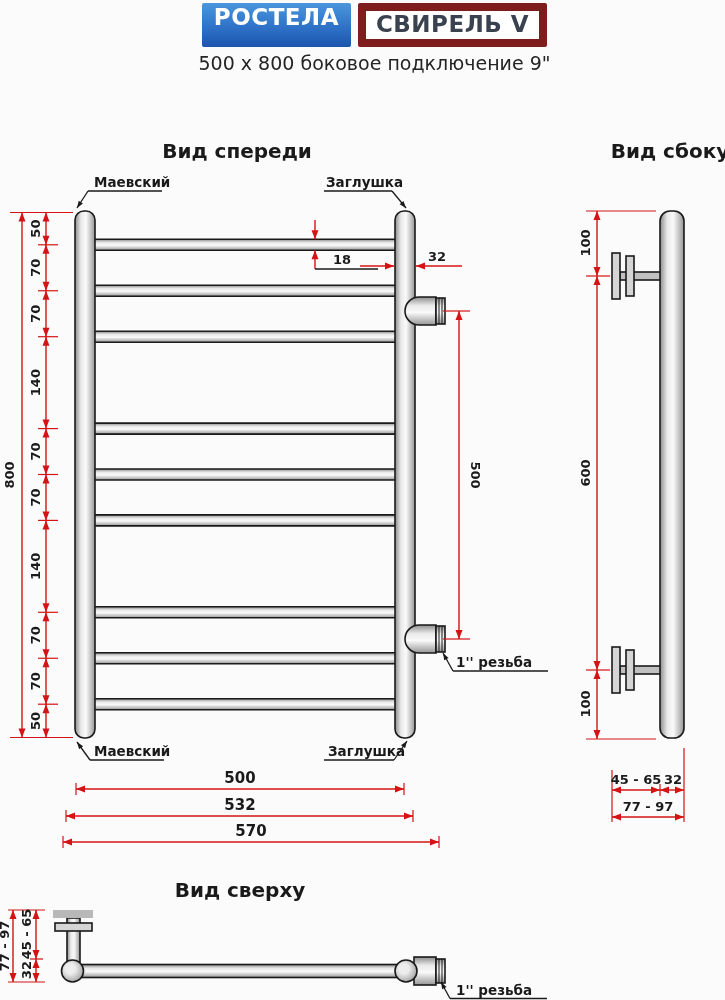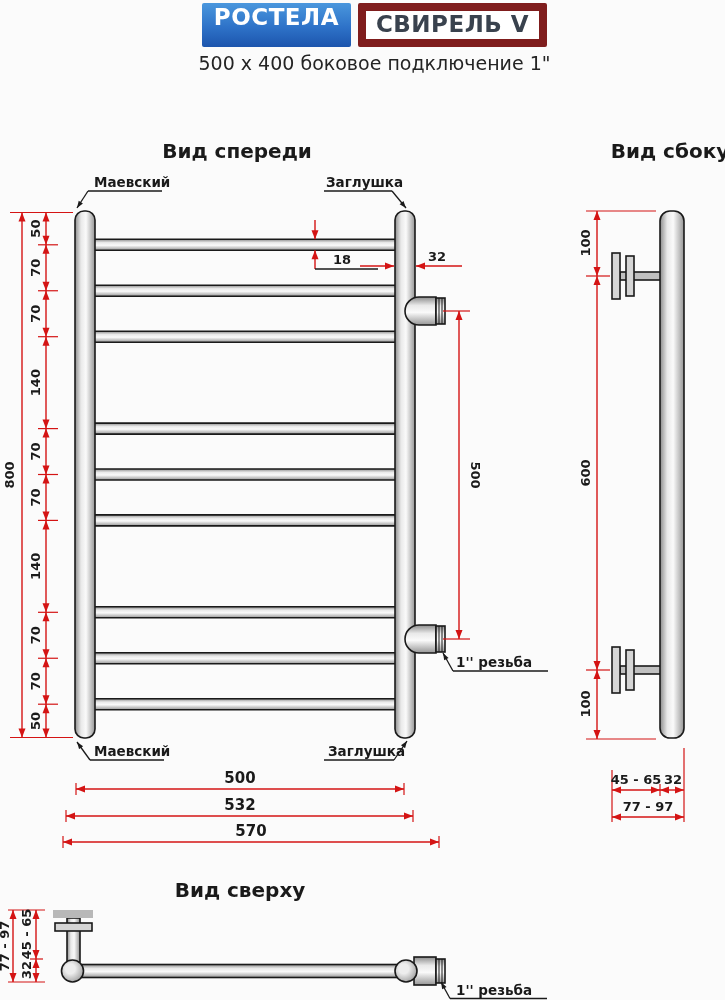--- a/index.html
+++ b/index.html
@@ -27,21 +27,21 @@
 </head>
 <body>
 
 <div class="canvas">
 
   <div class="hdr">
     <div class="hdr-row">
       <div class="brand-box">РОСТЕЛА</div>
       <div class="model-box">СВИРЕЛЬ V</div>
     </div>
-    <div class="subtitle">500 x 400 боковое подключение 1"</div>
+    <div class="subtitle">500 x 800 боковое подключение 9"</div>
   </div>
 
   <svg width="725" height="1000" viewBox="0 0 725 1000">
     <defs>
       <linearGradient id="gH" x1="0" y1="0" x2="0" y2="1">
         <stop offset="0" stop-color="#8c8c8c"></stop>
           <stop offset="0.3" stop-color="#e9e9e9"></stop>
         <stop offset="0.55" stop-color="#fafafa"></stop>
           <stop offset="1" stop-color="#969696"></stop>
       </linearGradient>

